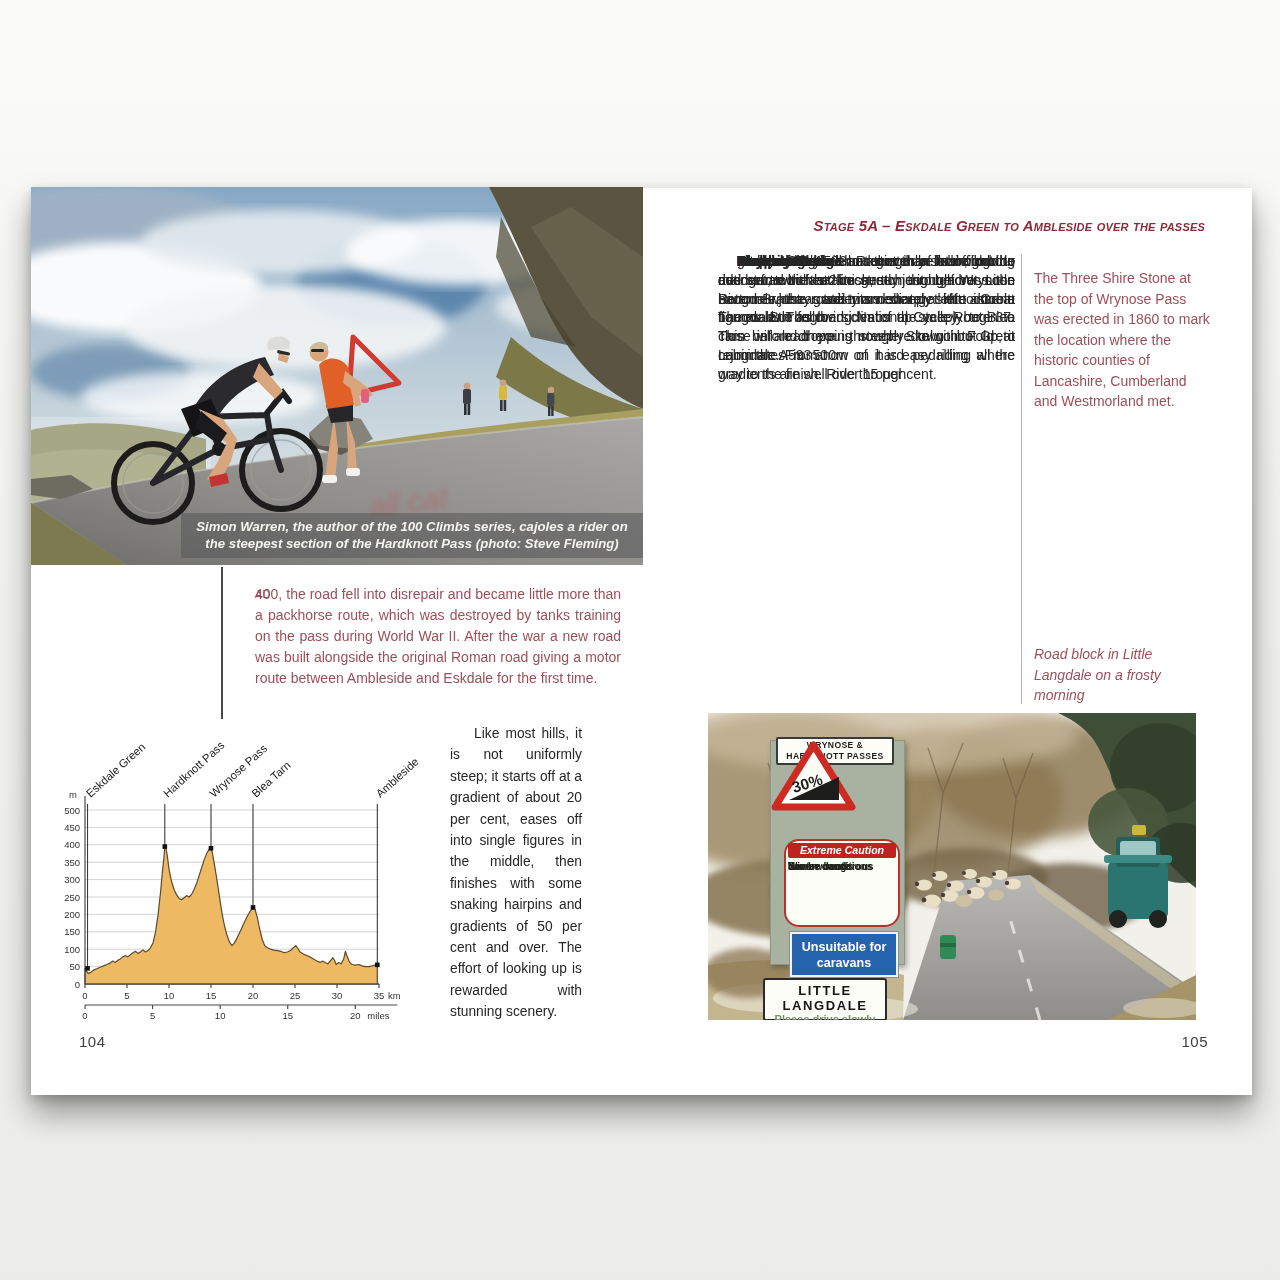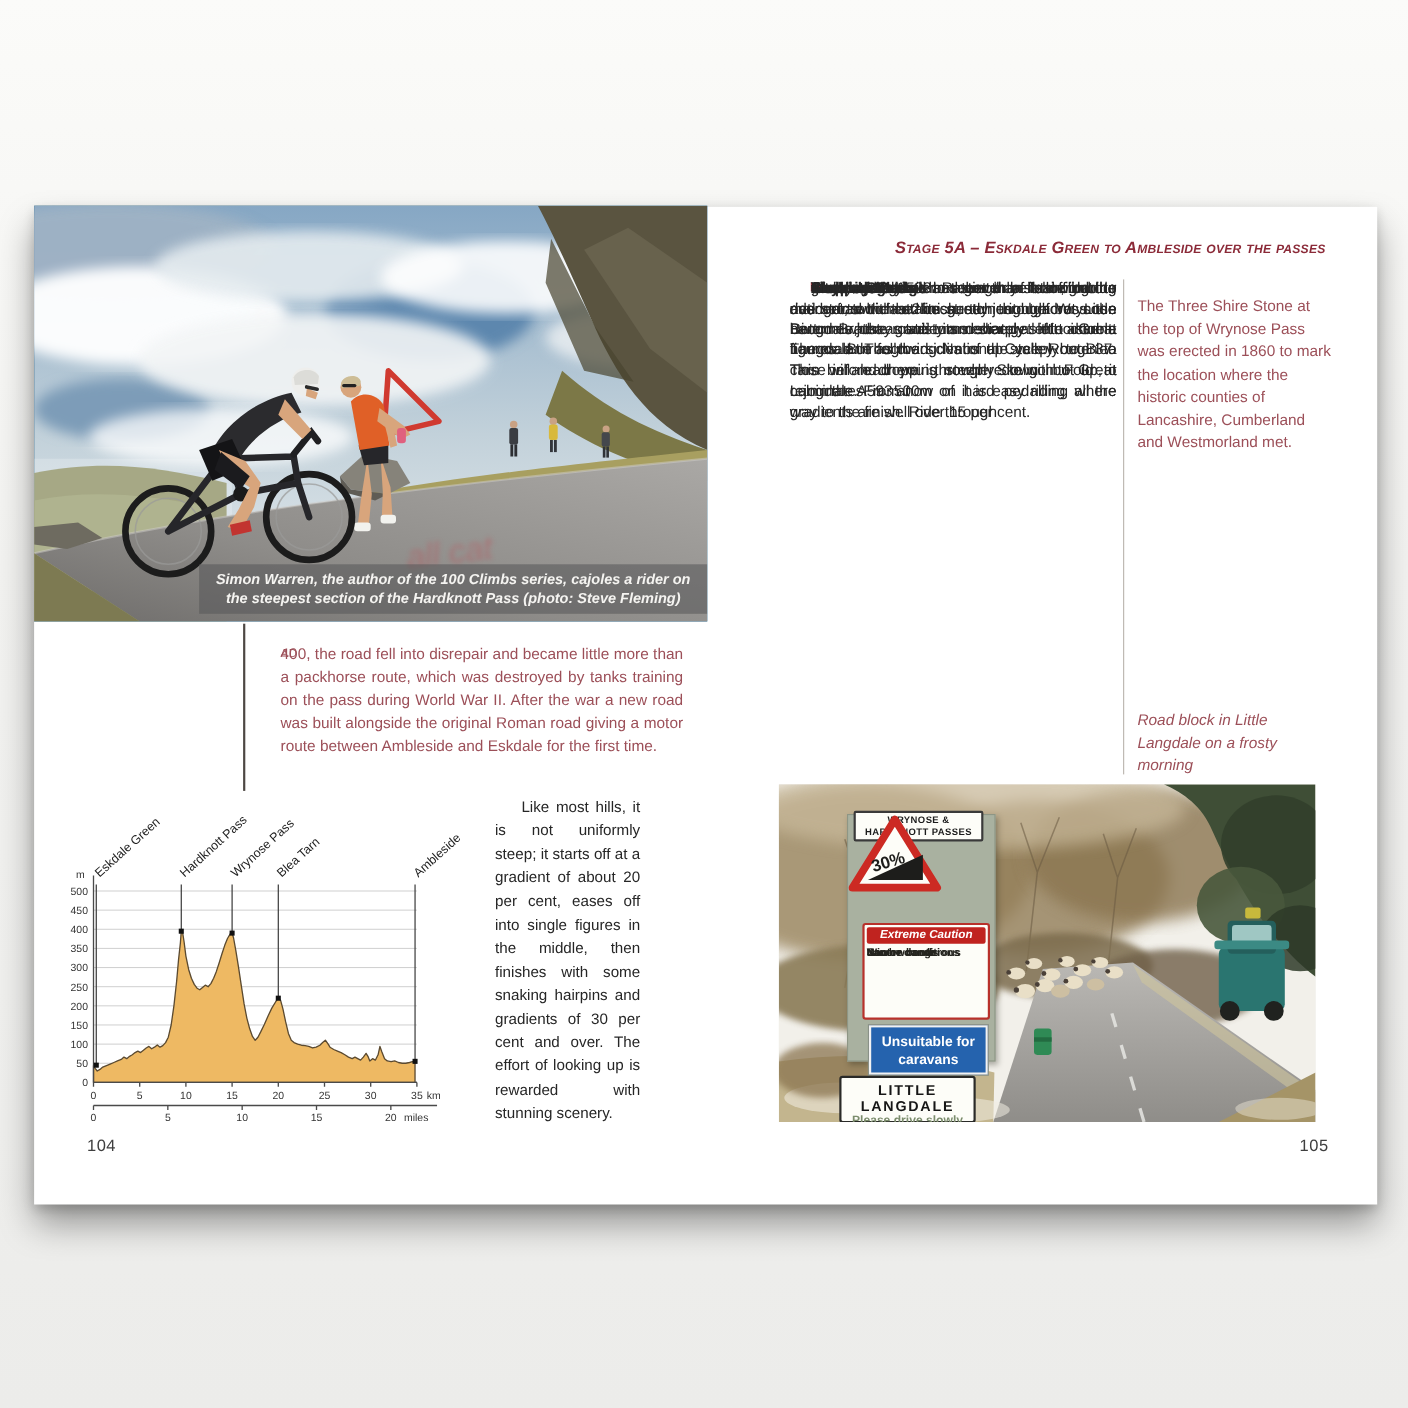--- a/index.html
+++ b/index.html
@@ -9,21 +9,21 @@
     font-family:"Liberation Sans", sans-serif;
     -webkit-font-smoothing:antialiased;
   }
   .spread{
     position:absolute;left:31px;top:188px;width:1221px;height:907px;background:#ffffff;
     box-shadow:0 18px 30px rgba(0,0,0,.38), 0 4px 10px rgba(0,0,0,.18);
   }
   .spread *{position:absolute;box-sizing:border-box;}
 
   
-  .photoA{left:0;top:-1px;width:612px;height:378px;overflow:hidden;background:#0c4a6e;}
+  .photoA{left:0;top:-1px;width:612px;height:378px;overflow:hidden;background:#0369a1;}
   .photoA svg{left:0;top:0;}
   .photo-caption{
     left:150px;right:0;bottom:7px;padding:5px 10px 6px;
     background:rgba(88,88,90,.58);color:#f5f4f1;font-style:italic;
     font-size:13.2px;line-height:17px;text-align:center;font-weight:600;
   }
   .vrule1{left:190px;top:379px;width:2px;height:152px;background:#4d4743;}
   .history-note{
     left:224px;top:396px;width:366px;color:var(--maroon_text);
     font-size:14px;line-height:21px;text-align:justify;
@@ -62,21 +62,21 @@
   .photoB svg{left:0;top:0;}
 
   
   .signboard{left:62px;top:27px;width:135px;height:225px;background:#a9b1a0;
     border:1px solid #8e9685;box-shadow:2px 3px 5px rgba(40,40,30,.35);}
   .sign{background:#fdfdf8;}
   .sign-passes{left:5px;top:-4px;width:118px;height:28px;border:2px solid #3a3a3a;border-radius:2px;
     color:#1c1c1c;font-size:8.6px;font-weight:700;text-align:center;line-height:11px;
     display:flex;align-items:center;justify-content:center;padding:1px 2px;letter-spacing:.4px;}
   .sign-triangle{left:26px;top:27px;width:85px;height:72px;background:transparent;}
-  .sign-caution{left:13px;top:98px;width:116px;height:88px;border:2px solid #b8312b;border-radius:3px;padding:2px;}
+  .sign-caution{left:13px;top:98px;width:116px;height:88px;border:2px solid #b8312b;border-radius:15px;padding:2px;}
   .caution-banner{position:static;display:block;background:var(--caution_red);color:#fff;
     font-weight:700;font-style:italic;font-size:10.6px;text-align:center;
     padding:1px 0 2px;border-radius:2px;}
   .caution-lines{position:static;display:block;margin-top:2px;color:#24241f;
     font-size:10px;font-weight:700;line-height:13px;text-align:center;}
   .sign-blue{left:19px;top:191px;width:108px;height:45px;background:var(--sign_blue);
     border:2px solid #f2f2f2;outline:1px solid #8a9188;border-radius:0;
     color:#fff;font-weight:700;font-size:12.6px;line-height:16px;text-align:center;
     display:flex;align-items:center;justify-content:center;padding:2px;}
   .sign-village{left:-8px;top:237px;width:124px;height:43px;border:2px solid #2a2a28;border-radius:3px;
@@ -283,21 +283,21 @@
       <rect x="151.7" y="124.98" width="4.6" height="4.6" class="marker-dot"></rect>
       <text class="marker-label" transform="translate(157,77) rotate(-42)">Wrynose Pass</text>
       <line x1="196" y1="83" x2="196" y2="186.44" class="marker-line"></line>
       <rect x="193.7" y="184.14" width="4.6" height="4.6" class="marker-dot"></rect>
       <text class="marker-label" transform="translate(199,77) rotate(-42)">Blea Tarn</text>
       <line x1="320.32" y1="83" x2="320.32" y2="243.86" class="marker-line"></line>
       <rect x="318.02" y="241.56" width="4.6" height="4.6" class="marker-dot"></rect>
       <text class="marker-label" transform="translate(323.32,77) rotate(-42)">Ambleside</text>
     </svg>
 
-  <div class="hill-note">Like most hills, it is not uniformly steep; it starts off at a gradient of about 20 per cent, eases off into single figures in the middle, then finishes with some snaking hairpins and gradients of 30 per cent and over. The effort of looking up is rewarded with stunning scenery.</div>
+  <div class="hill-note">Like most hills, it is not uniformly steep; it starts off at a gradient of about 20 per cent, eases off into single figures in the middle, then finishes with some snaking hairpins and gradients of 50 per cent and over. The effort of looking up is rewarded with stunning scenery.</div>
   <div class="pagenum pagenum-left">104</div>
 
   <div class="stage-header">Stage 5A – Eskdale Green to Ambleside over the passes</div>
 
   <div class="bodycol">
     <p>
         <span>Test your brakes and gingerly set off on the descent, which starts gently enough but soon becomes just as twisty and steep as the ascent. The road through </span>
         <span class="b">Cockley Beck</span>
         <span> gives some time to recover before climbing over </span>
         <span class="b">Wrynose Pass</span>

